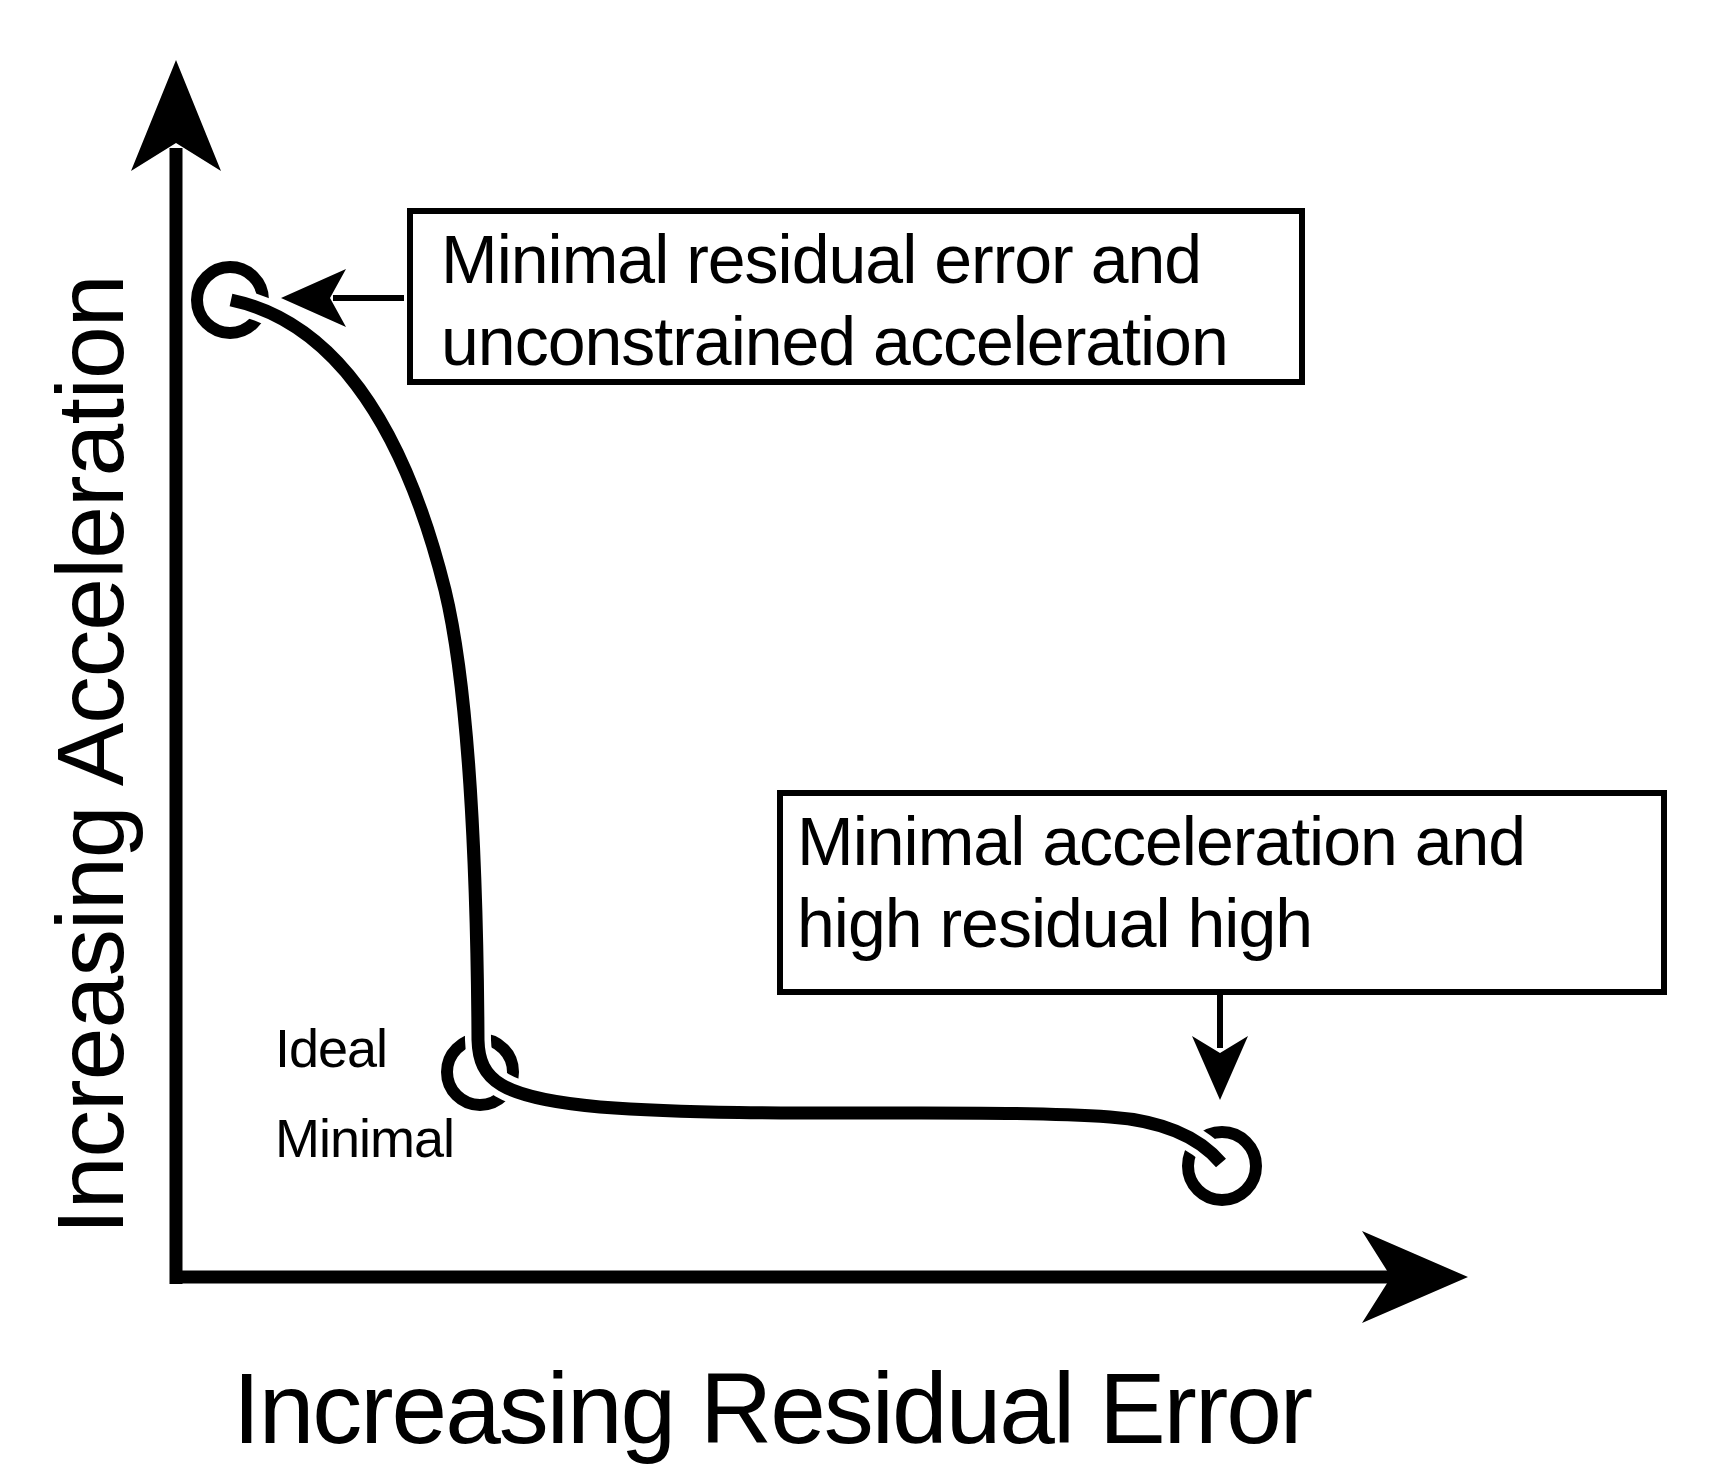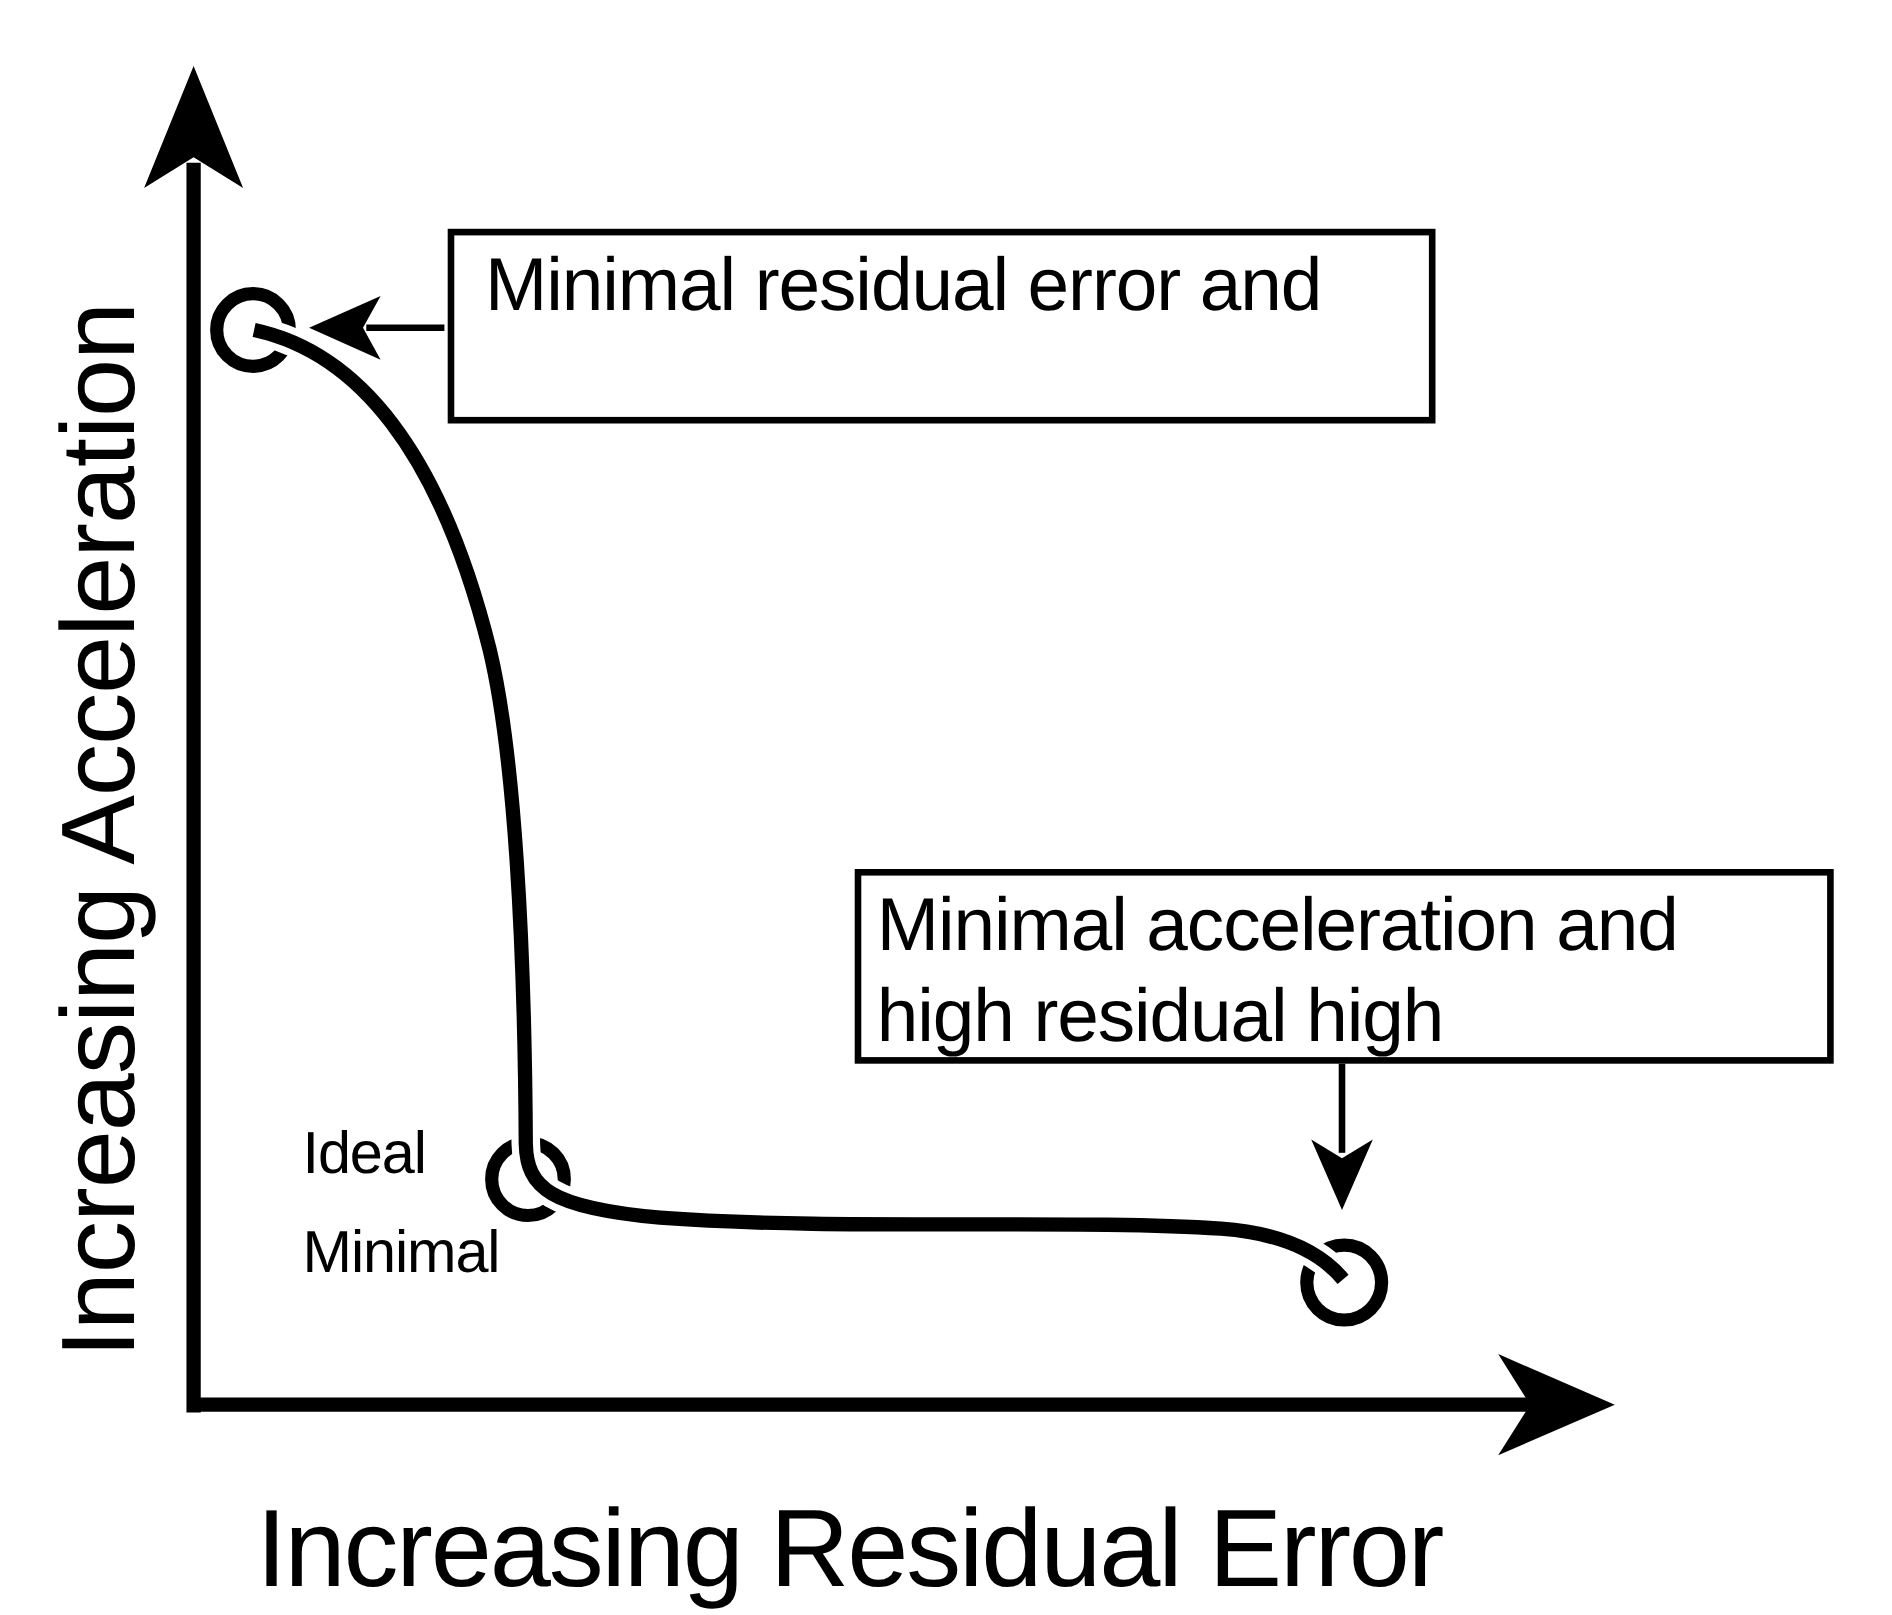--- a/index.html
+++ b/index.html
@@ -18,21 +18,21 @@
     transform:translate(-50%,-50%);
     font-size:100px;letter-spacing:-2px;white-space:nowrap;
   }
   .callout{
     position:absolute;box-sizing:border-box;border:6px solid #000;background:#fff;
     padding:4px 8px 0 14px;font-size:68px;line-height:82px;letter-spacing:-1px;
     white-space:nowrap;
   }
   .callout .ln{display:block;}
   .callout.top{left:407px;top:208px;width:898px;height:177px;padding-left:28px;}
-  .callout.right{left:777px;top:790px;width:890px;height:177px;}
+  .callout.right{left:777px;top:790px;width:890px;height:205px;}
   .ideal{
     position:absolute;left:275px;top:1003px;
     font-size:54px;line-height:90px;letter-spacing:-1px;white-space:nowrap;
   }
   .ideal .ln{display:block;}
 </style>
 </head>
 <body>
 
 <div class="stage">
@@ -62,20 +62,21 @@
     <line x1="1220" y1="964" x2="1220" y2="1048" stroke="#000" stroke-width="6"></line>
     <polygon points="1220,1100 1192,1036 1220,1053 1248,1036" fill="#000"></polygon>
   </svg>
 
   <div class="ylabel">Increasing Acceleration</div>
 
   <div class="xlabel">Increasing Residual Error</div>
 
   <div class="callout top">
     <span class="ln">Minimal residual error and</span>
+    <span class="ln">unconstrained acceleration</span>
   </div>
 
   <div class="callout right">
     <span class="ln">Minimal acceleration and</span>
     <span class="ln">high residual high</span>
   </div>
 
   <div class="ideal">
     <span class="ln">Ideal</span>
     <span class="ln">Minimal</span>

